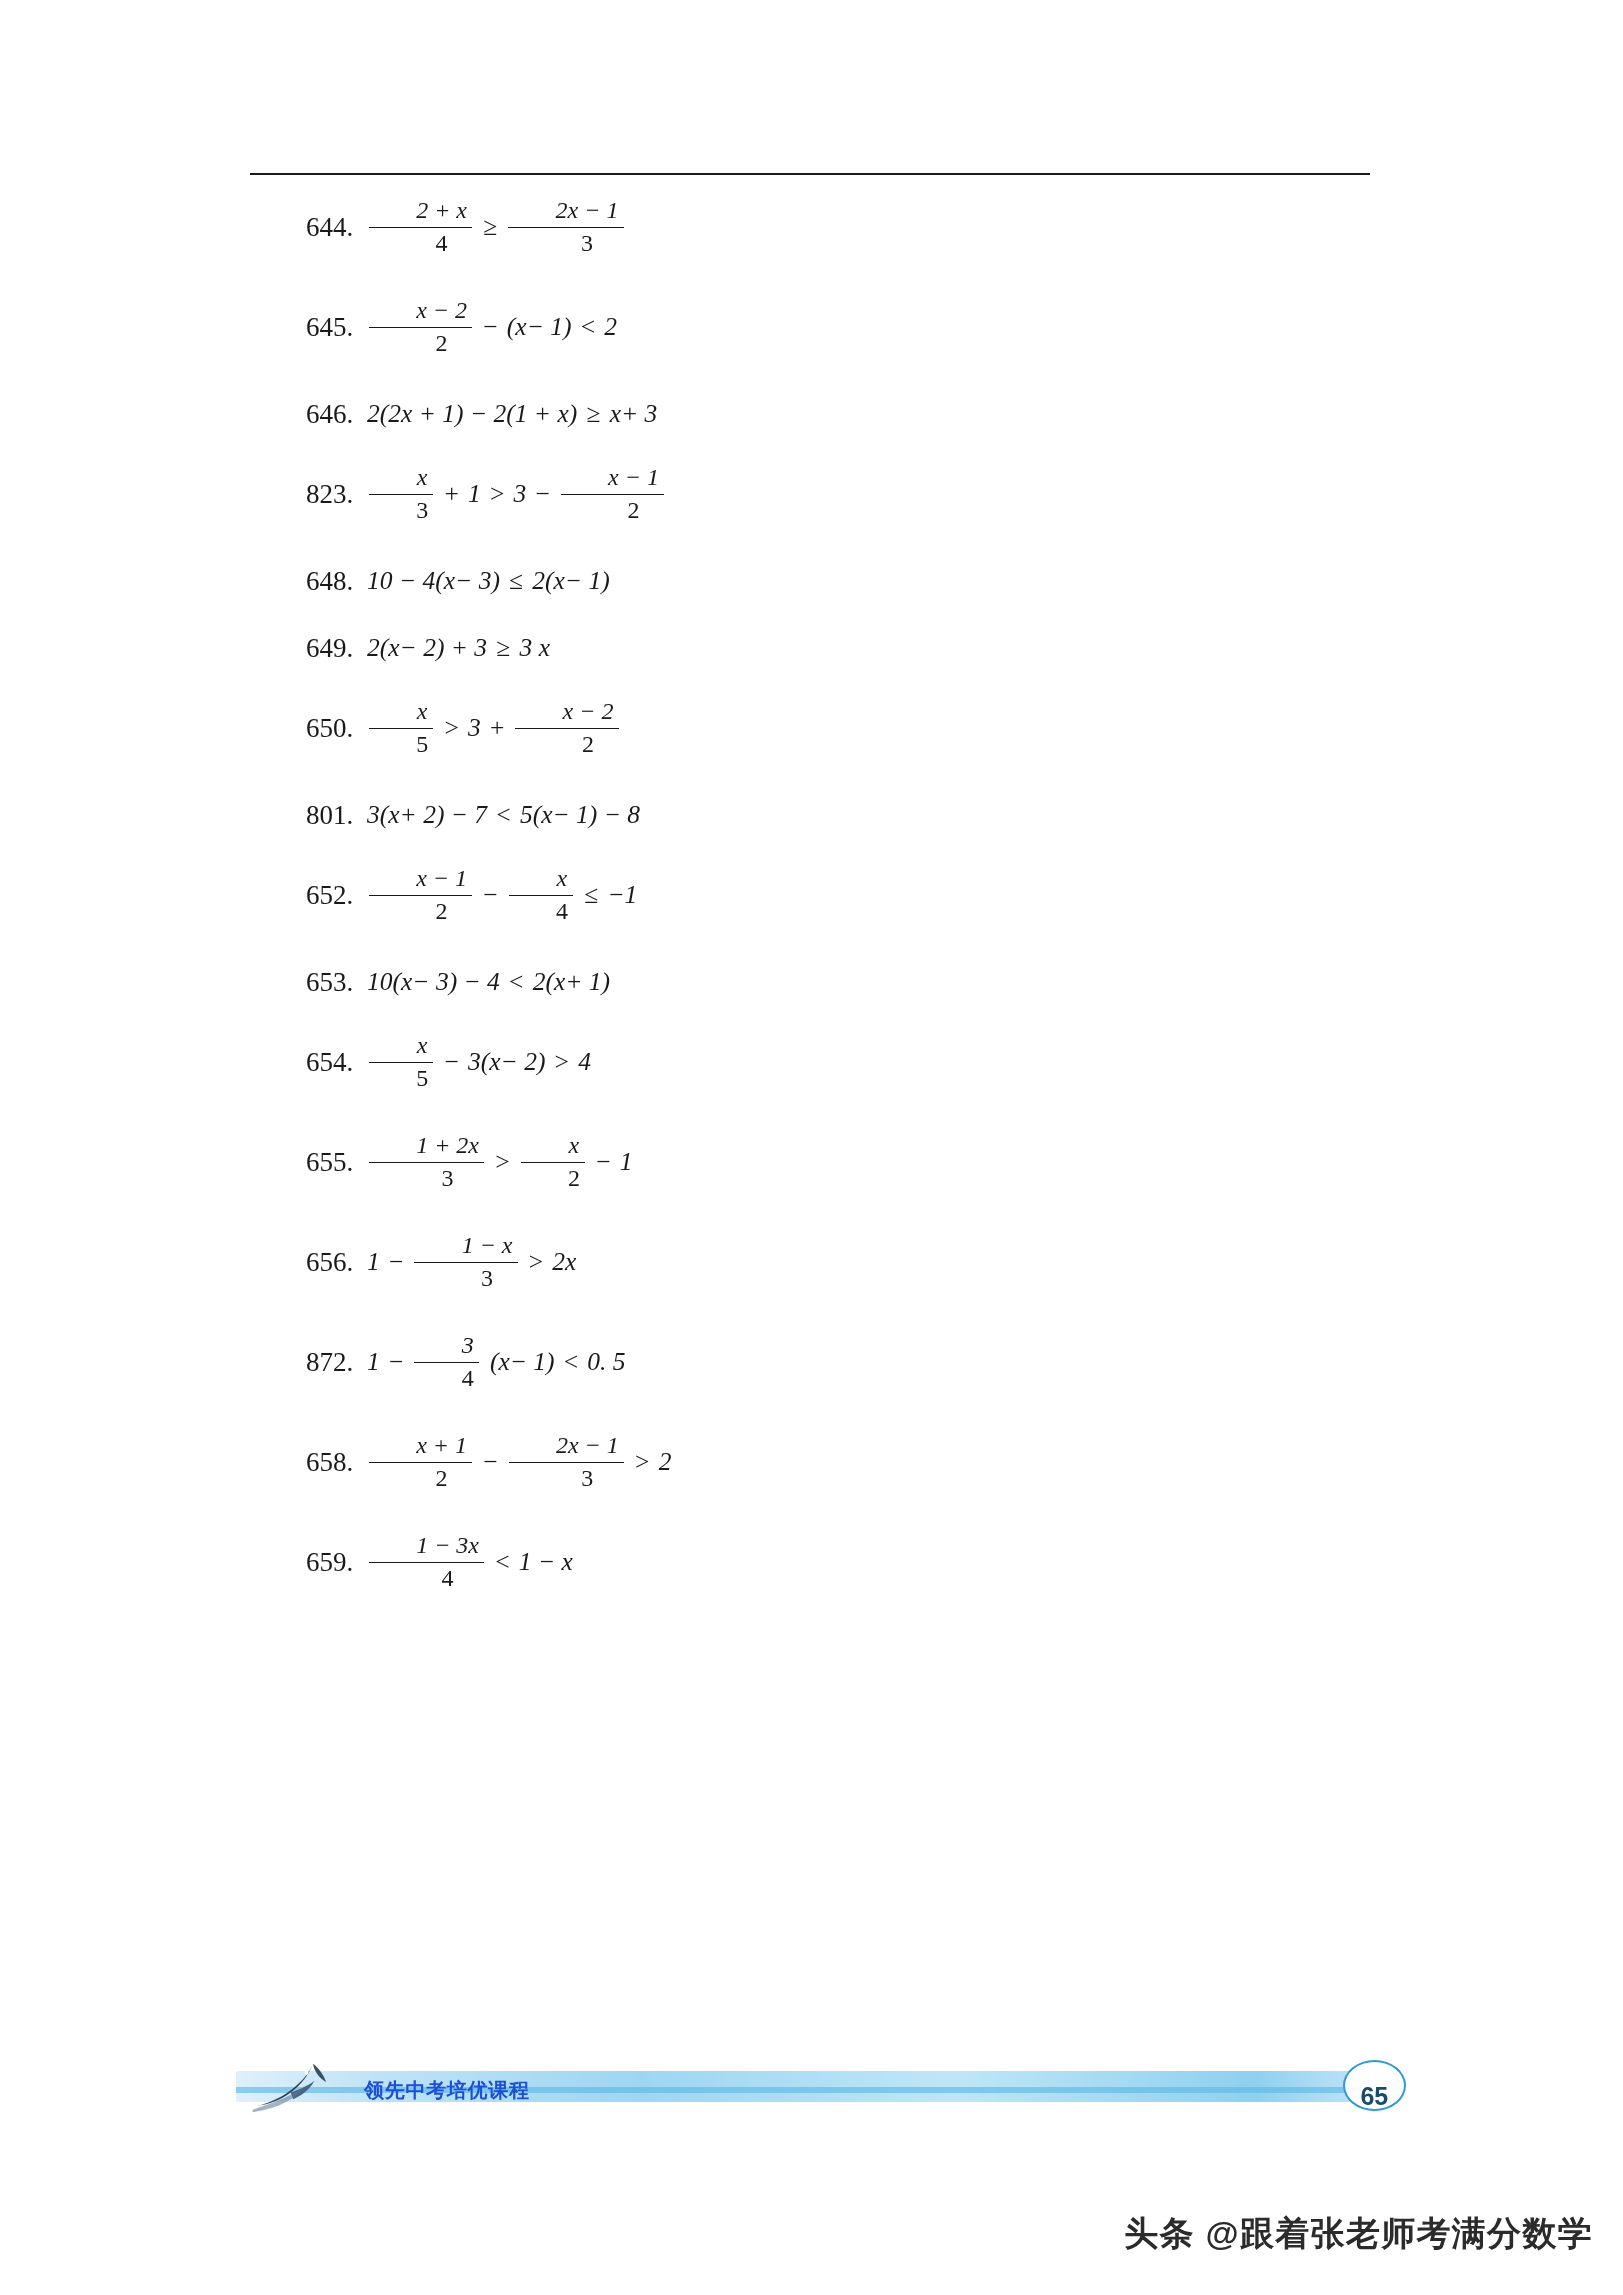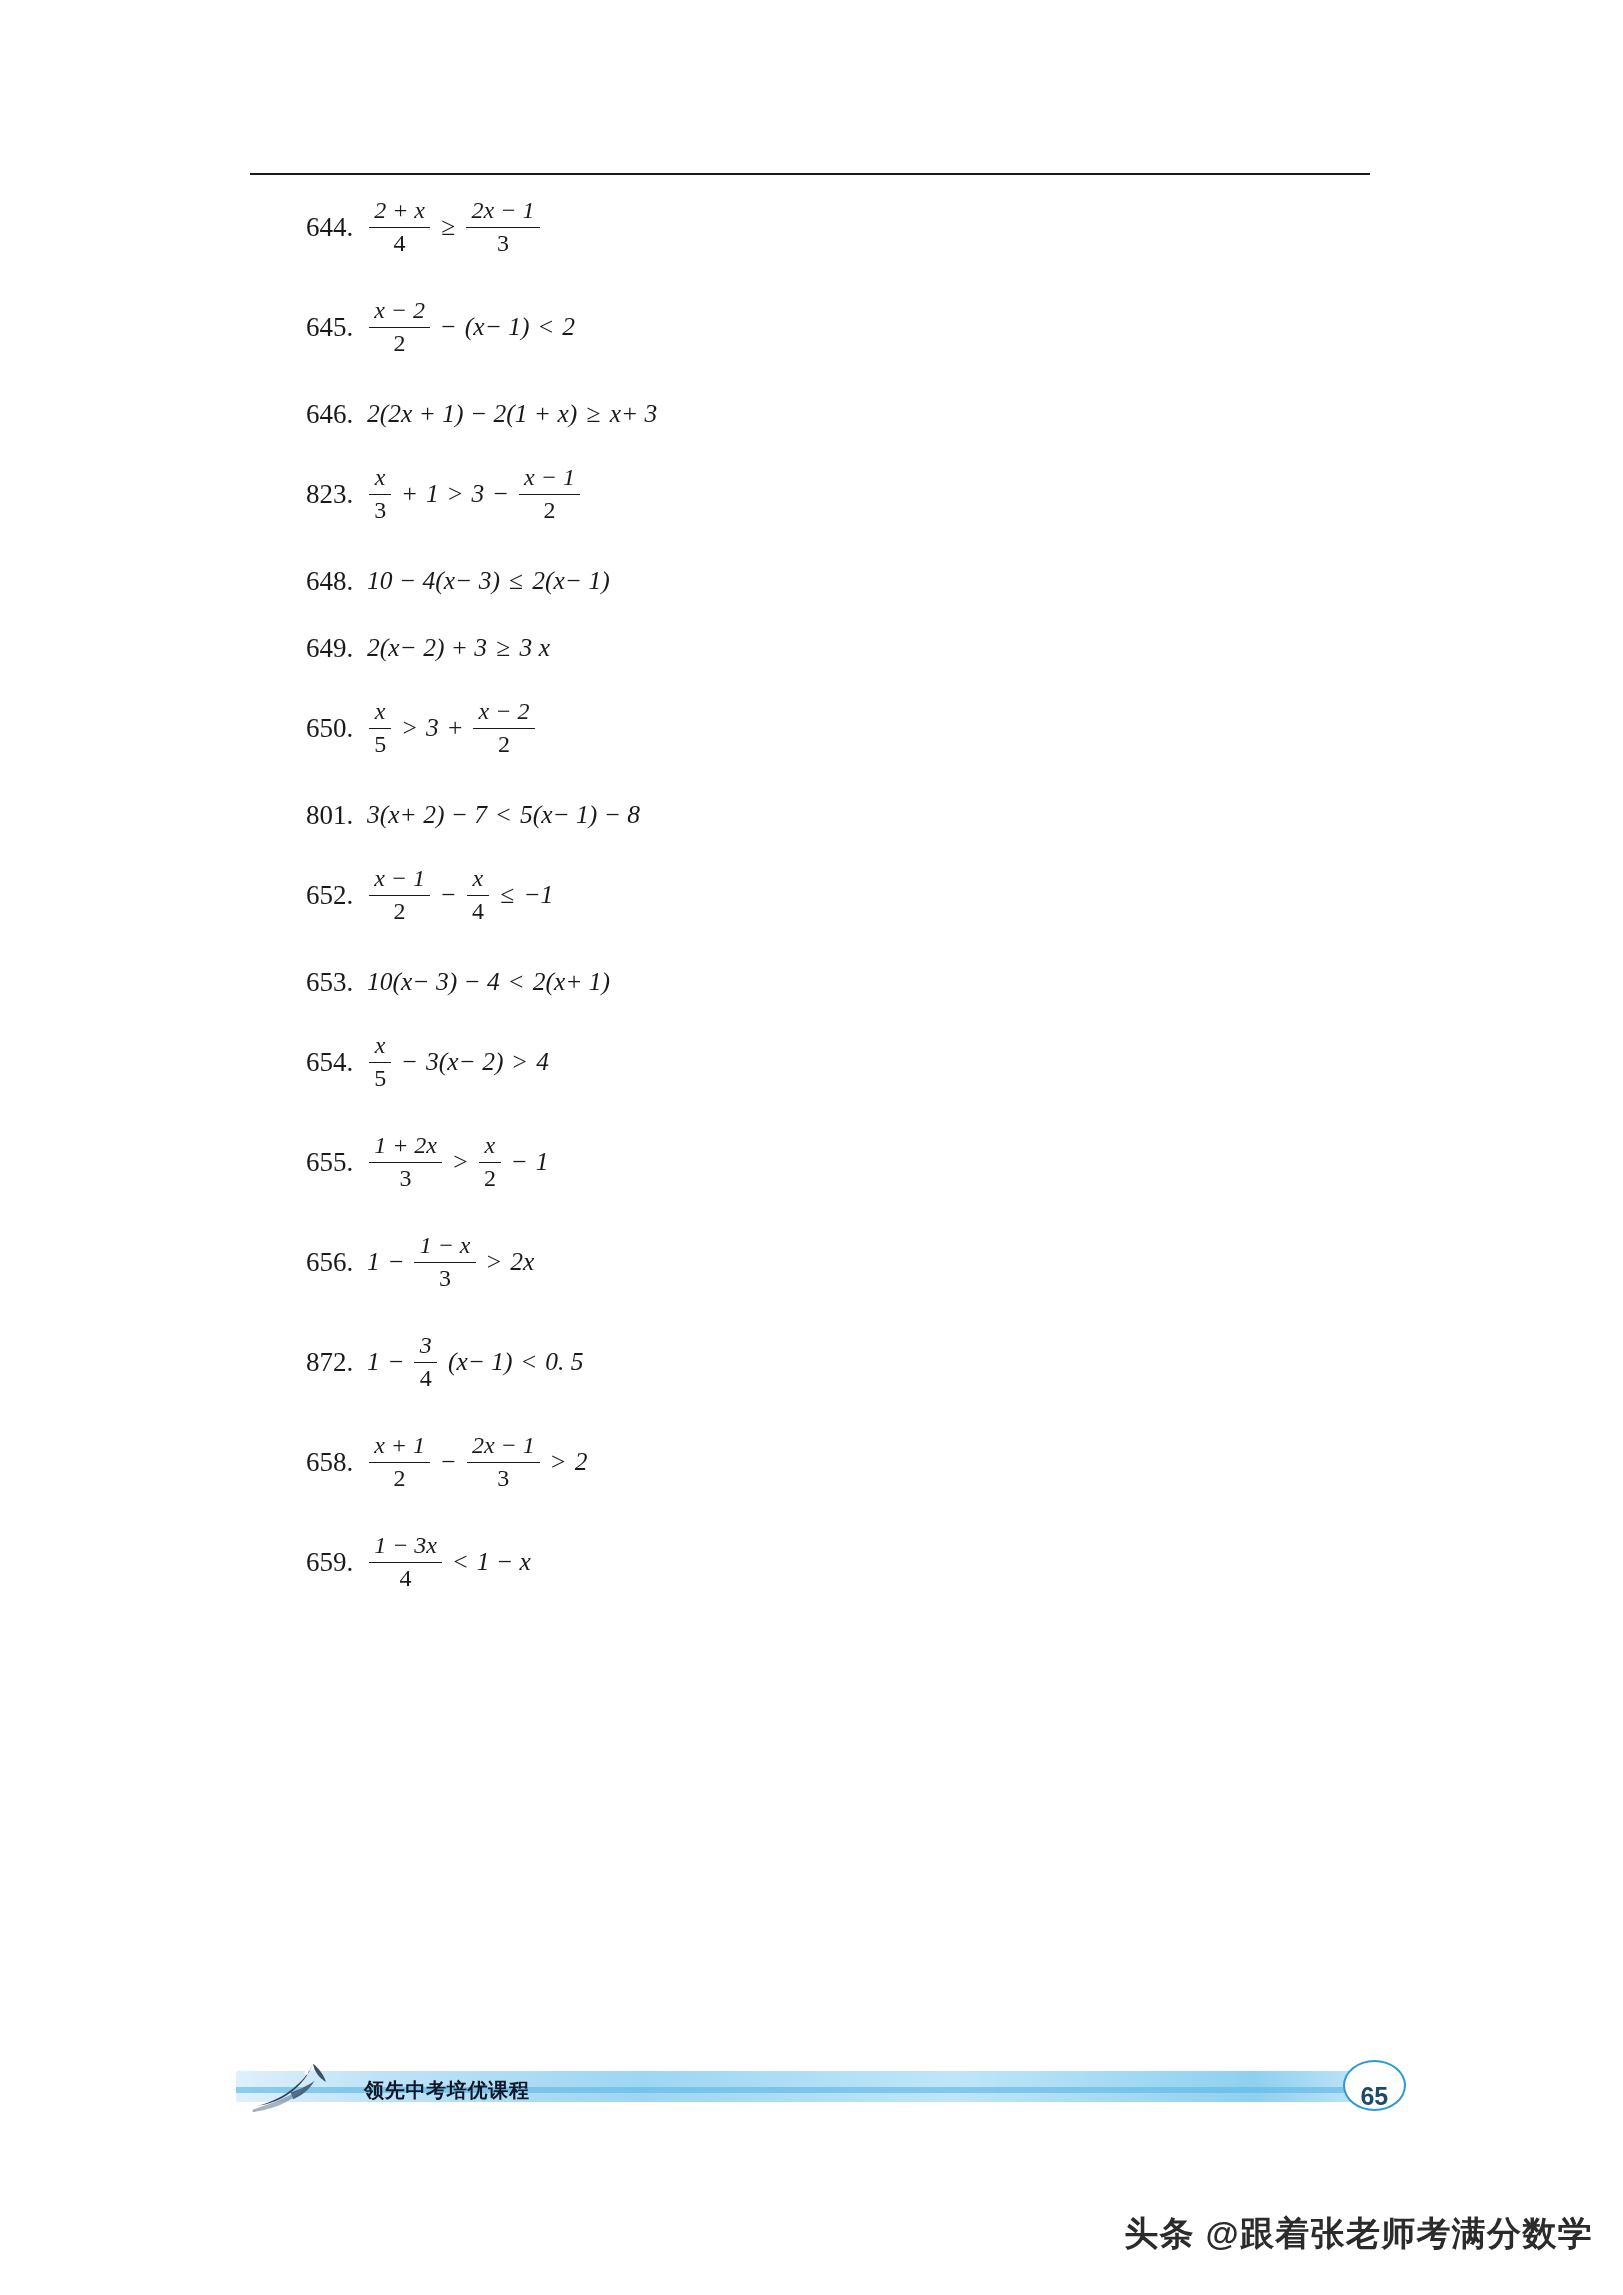--- a/index.html
+++ b/index.html
@@ -87,20 +87,21 @@
     vertical-align: middle;
     margin: 0 6.5px;
     line-height: 1.05;
   }
   .frac .num,
   .frac .den {
     display: block;
     font-size: 24px;
     padding: 0 5.2px;
     text-align: center;
+    margin-left: 42px;
   }
   .frac .bar {
     display: block;
     width: 100%;
     height: 1.3px;
     background: #1a1a1a;
     margin: 3.3px 0;
   }
 
   
@@ -136,21 +137,21 @@
     width: 105px;
     height: 58px;
   }
   .footer-text {
     position: absolute;
     left: 128px;
     top: 19.6px;
     font-family: "Liberation Sans", sans-serif;
     font-weight: bold;
     font-size: 20px;
-    color: #0f172a;
+    color: #1d4ed8;
     letter-spacing: 0.7px;
   }
   .page-badge {
     position: absolute;
     right: -11.8px;
     top: 2.6px;
     width: 63px;
     height: 51px;
   }
   .page-badge .oval {

